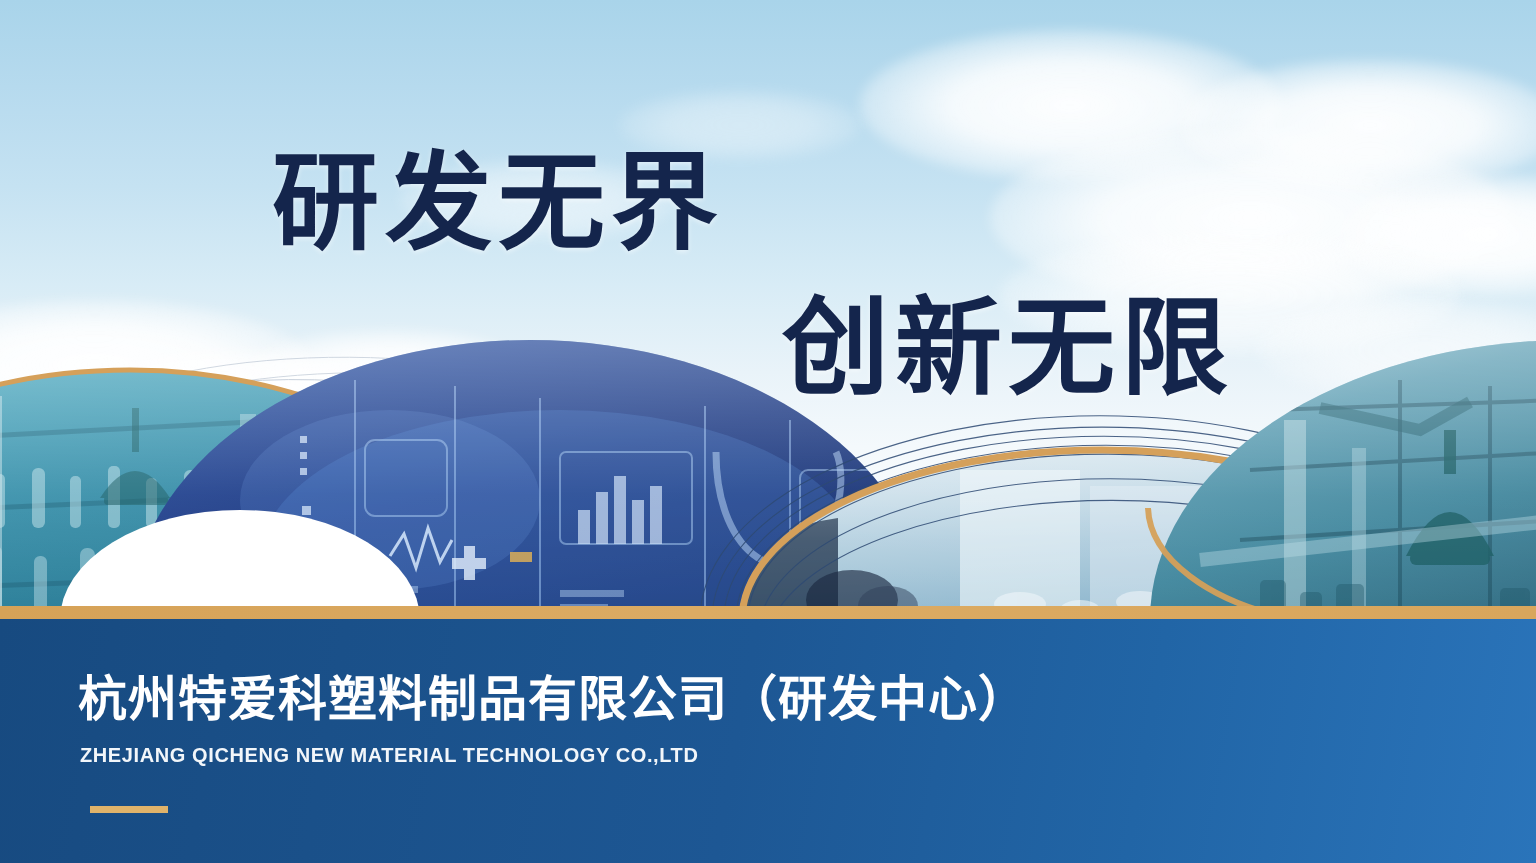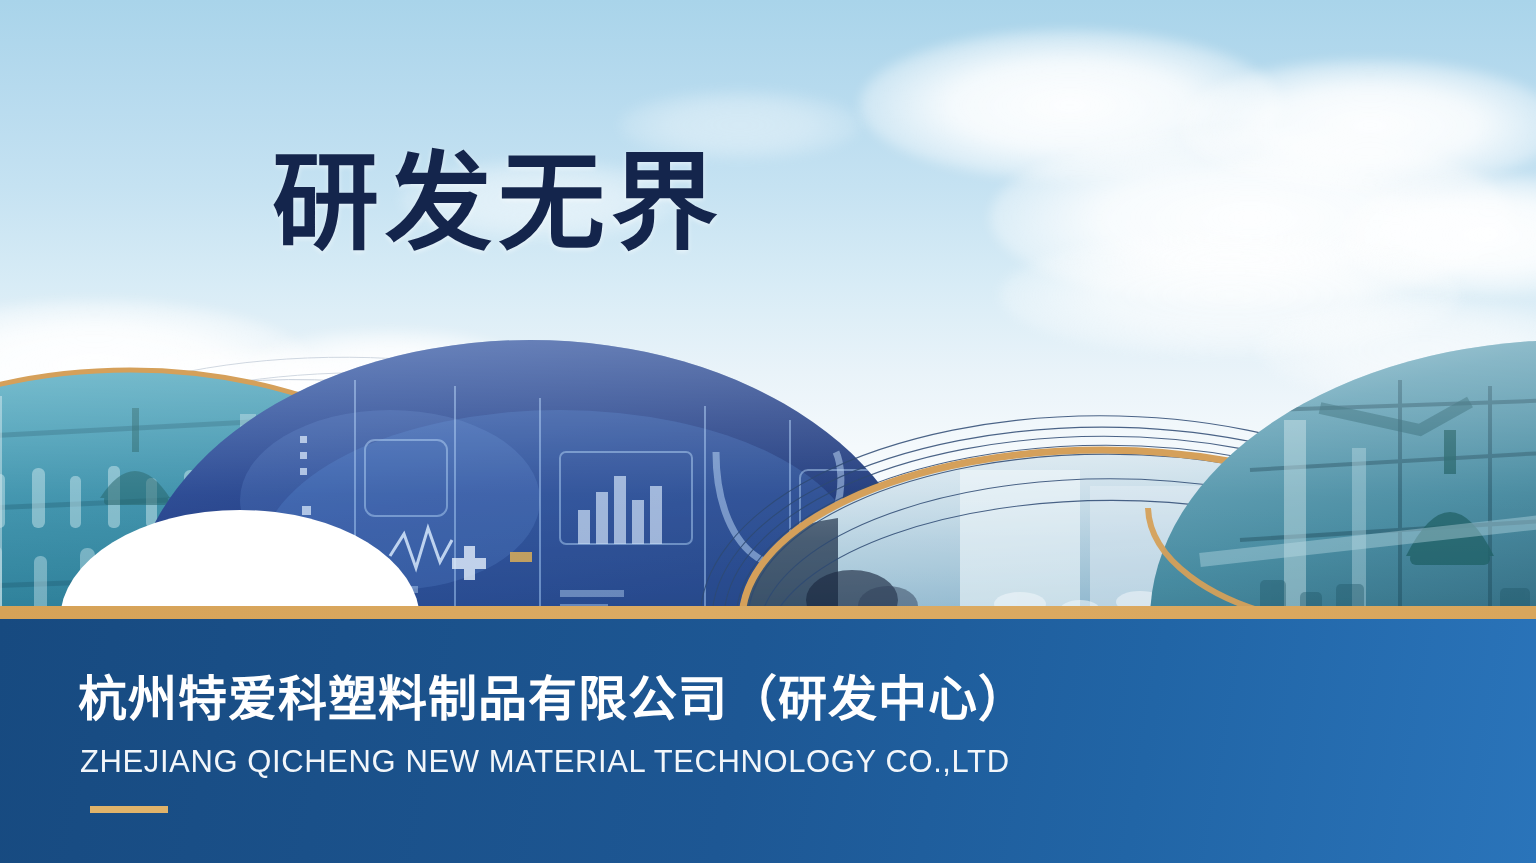--- a/index.html
+++ b/index.html
@@ -96,22 +96,22 @@
     font-weight: 700;
     color: #ffffff;
     letter-spacing: 1px;
     white-space: nowrap;
     z-index: 40;
     text-align: right;
   }
   .footer-sub {
     position: absolute;
     left: 80px; top: 744px;
-    font-size: 31px;
-    font-weight: 400;
+    font-size: 20px;
+    font-weight: 700;
     color: #f2f6fa;
     letter-spacing: 0.6px;
     white-space: nowrap;
     z-index: 40;
   }
   .footer-rule {
     position: absolute;
     left: 90px; top: 806px;
     width: 78px; height: 7px;
     background: #e0b36a;
@@ -413,20 +413,21 @@
       </g>
 
       <path d="M 60,620 A 180,110 0 0 1 420,620 Z" fill="#ffffff"></path>
 
       <path d="M 1148,508 A 228,122 0 0 0 1296,620" fill="none" stroke="#d5a05a" stroke-width="6" opacity="0.95"></path>
     </svg>
   </div>
 
   <div class="headline-wrap">
     <div class="headline headline-1">研发无界</div>
+    <div class="headline headline-2">创新无限</div>
   </div>
 
   <div class="gold-bar"></div>
 
   <div class="footer"></div>
 
   <div class="footer-title">杭州特爱科塑料制品有限公司（研发中心）</div>
 
   <div class="footer-sub">ZHEJIANG QICHENG NEW MATERIAL TECHNOLOGY  CO.,LTD</div>
 

